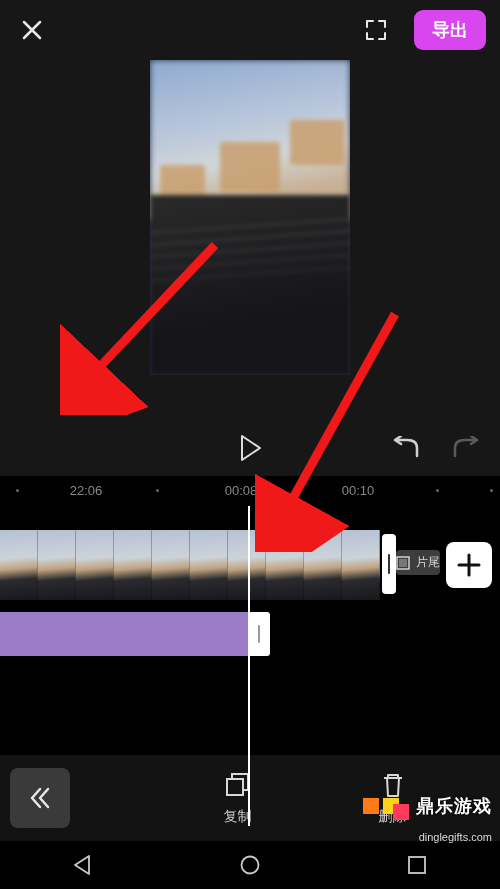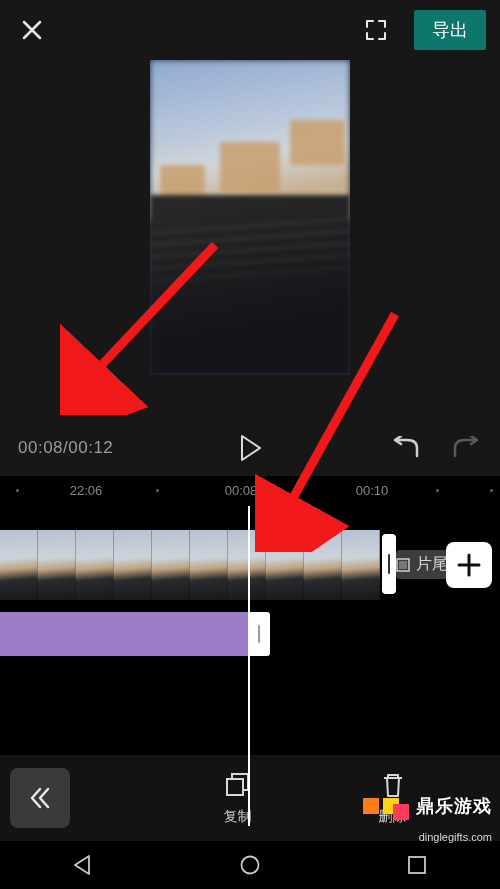--- a/index.html
+++ b/index.html
@@ -2,21 +2,21 @@
 <html><head>
 <meta charset="utf-8">
 <style>
   * { margin: 0; padding: 0; box-sizing: border-box; }
   html, body { width: 500px; height: 889px; background: #000; font-family: -apple-system, "Helvetica Neue", Arial, sans-serif; overflow: hidden; color: #fff; }
 
   .topbar { position: relative; height: 60px; display: flex; align-items: center; justify-content: space-between; padding: 0 14px; background: #171717; }
   .topbar .close { width: 36px; height: 36px; display: flex; align-items: center; justify-content: center; cursor: pointer; }
   .topbar .right { display: flex; align-items: center; gap: 22px; }
   .expand-btn { width: 32px; height: 32px; display: flex; align-items: center; justify-content: center; cursor: pointer; }
-  .export-btn { background: #0f766e; color: #fff; font-size: 18px; font-weight: 400; padding: 8px 18px; border-radius: 2px; border: none; cursor: pointer; }
+  .export-btn { background: #d946ef; color: #fff; font-size: 18px; font-weight: 700; padding: 8px 18px; border-radius: 9px; border: none; cursor: pointer; }
 
   .preview-area { background: #171717; height: 360px; position: relative; display: flex; justify-content: center; align-items: flex-start; }
   .video-frame { width: 200px; height: 315px; margin-top: 0; background: #27324a; position: relative; overflow: hidden; }
   .vf-sky { position: absolute; top: 0; left: 0; right: 0; height: 160px; background: linear-gradient(170deg, #8faad0 0%, #b9c7db 40%, #d2d6d8 60%, #c8b093 80%); filter: blur(3px); }
   .vf-box { position: absolute; background: #c99f6f; border-radius: 3px; filter: blur(2px); opacity: 0.85; }
   .vf-box.a { top: 105px; left: 10px; width: 45px; height: 40px; }
   .vf-box.b { top: 82px; left: 70px; width: 60px; height: 50px; }
   .vf-box.c { top: 60px; left: 140px; width: 55px; height: 45px; }
   .vf-kbd { position: absolute; bottom: 0; left: 0; right: 0; height: 180px; background: linear-gradient(170deg, #2a2a2a 0%, #141419 70%); filter: blur(2px); }
   .vf-kbd::before { content: ""; position: absolute; top: 30px; left: -20px; right: -20px; height: 2px; background: #3a3a3a; box-shadow: 0 12px 0 #3a3a3a, 0 24px 0 #353535, 0 36px 0 #303030, 0 48px 0 #2b2b2b; transform: rotate(-4deg); }
@@ -27,21 +27,21 @@
   .ctrl-right { margin-left: auto; display: flex; gap: 28px; }
   .undo-btn, .redo-btn { width: 32px; height: 32px; display: flex; align-items: center; justify-content: center; cursor: pointer; }
 
   .ruler { height: 30px; background: #000; position: relative; display: flex; align-items: center; color: #888; font-size: 13px; }
   .ruler .tick-dot { position: absolute; width: 3px; height: 3px; background: #666; border-radius: 50%; top: 13px; }
   .ruler .tick-label { position: absolute; top: 7px; transform: translateX(-50%); }
 
   .timeline { background: #000; height: 300px; position: relative; }
   .clip-strip { position: absolute; top: 24px; left: 0; height: 70px; display: flex; }
   .clip-thumb { width: 38px; height: 70px; background: linear-gradient(175deg, #b5c1d3 0%, #cdd3da 40%, #bfa37f 55%, #2b2b2f 70%, #18181c 100%); border-right: 1px solid rgba(0,0,0,0.25); flex-shrink: 0; }
-  .end-card { position: absolute; top: 44px; left: 396px; display: flex; align-items: center; gap: 6px; background: #3d3d3d; border-radius: 4px; padding: 4px 0; font-size: 16px; color: #d8d8d8; }
+  .end-card { position: absolute; top: 44px; left: 396px; display: flex; align-items: center; gap: 6px; background: #3d3d3d; border-radius: 4px; padding: 4px 0; font-size: 12px; color: #d8d8d8; }
   .tail-marker { position: absolute; top: 28px; left: 382px; width: 14px; height: 60px; background: #fff; border-radius: 4px; display: flex; align-items: center; justify-content: center; }
   .tail-marker::before { content: ""; width: 2px; height: 20px; background: #333; border-radius: 1px; }
   .add-clip-btn { position: absolute; top: 36px; right: 8px; width: 46px; height: 46px; background: #fff; border-radius: 8px; display: flex; align-items: center; justify-content: center; cursor: pointer; }
 
   .music-track { position: absolute; top: 106px; left: 0; width: 248px; height: 44px; background: #9a7cc7; }
   .music-handle { position: absolute; top: 106px; left: 248px; width: 22px; height: 44px; background: #fff; border-radius: 3px; display: flex; align-items: center; justify-content: center; }
   .music-handle::before { content: ""; width: 2px; height: 18px; background: #999; border-radius: 1px; }
 
   .playhead { position: absolute; top: 0; left: 248px; width: 2px; height: 320px; background: #fff; z-index: 5; }
 
@@ -86,21 +86,20 @@
   <div class="video-frame">
     <div class="vf-sky"></div>
     <div class="vf-box a"></div>
     <div class="vf-box b"></div>
     <div class="vf-box c"></div>
     <div class="vf-kbd"></div>
   </div>
 </div>
 
 <div class="controls-row">
-  <div class="time-display">00:08/00:12</div>
   <div class="play-btn">
     <svg width="24" height="28" viewBox="0 0 24 28">
       <path d="M4 2 L22 14 L4 26 Z" stroke="#dcdcdc" stroke-width="2" fill="none" stroke-linejoin="round"></path>
     </svg>
   </div>
   <div class="ctrl-right">
     <div class="undo-btn">
       <svg width="30" height="24" viewBox="0 0 30 24">
         <path d="M26 20 L26 12 Q26 4 16 4 L4 4 M10 0 L4 4 L10 8" stroke="#cfcfcf" stroke-width="2.5" fill="none" stroke-linecap="round" stroke-linejoin="round"></path>
       </svg>
@@ -112,21 +111,21 @@
     </div>
   </div>
 </div>
 
 <div class="ruler">
   <span class="tick-dot" style="left:16px"></span>
   <span class="tick-label" style="left:86px">22:06</span>
   <span class="tick-dot" style="left:156px"></span>
   <span class="tick-label" style="left:241px">00:08</span>
   <span class="tick-dot" style="left:296px"></span>
-  <span class="tick-label" style="left:372px">00:10</span>
+  <span class="tick-label" style="left:358px">00:10</span>
   <span class="tick-dot" style="left:436px"></span>
   <span class="tick-dot" style="left:490px"></span>
 </div>
 
 <div class="timeline">
   <div class="clip-strip">
     <div class="clip-thumb"></div>
     <div class="clip-thumb"></div>
     <div class="clip-thumb"></div>
     <div class="clip-thumb"></div>

